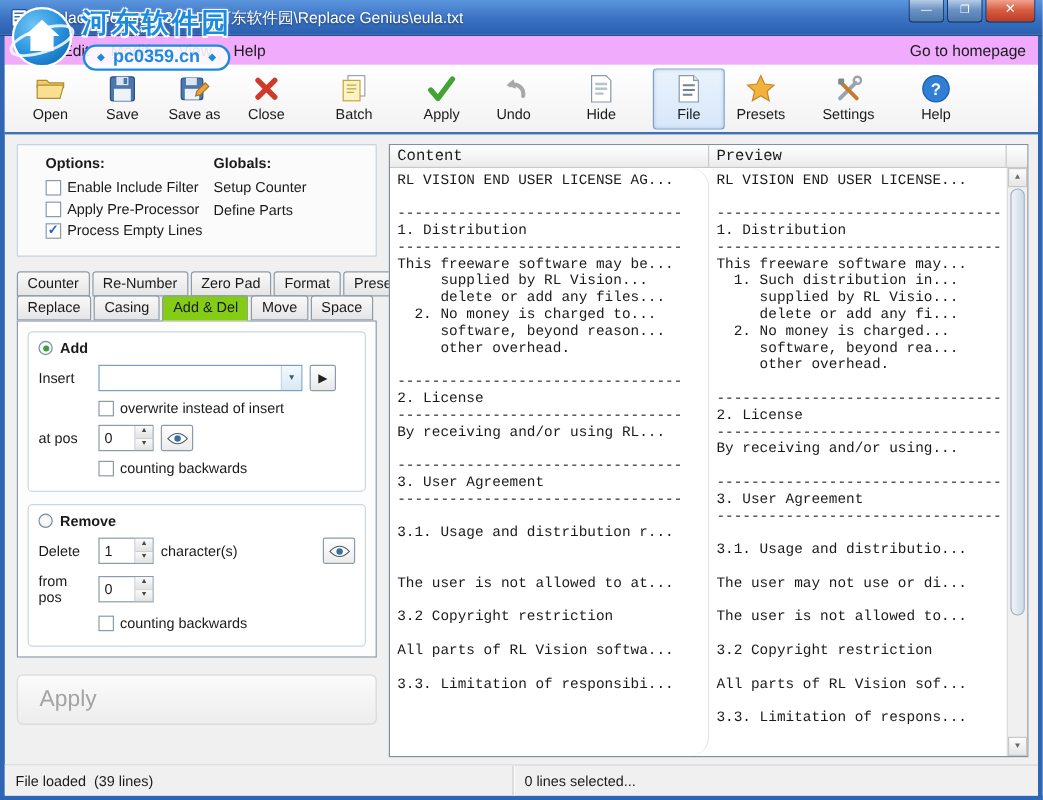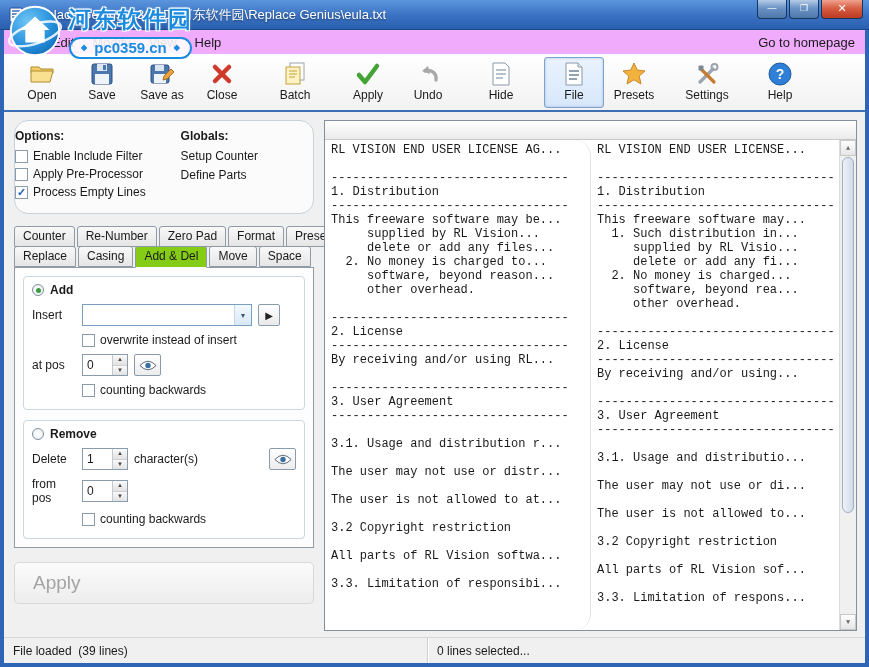--- a/index.html
+++ b/index.html
@@ -31,21 +31,21 @@
   .tb .ic svg { width:26px; height:26px; }
   .tb .lb { font-size:12px; color:#1a1a1a; white-space:nowrap; }
   .tb.active { border-color:#7da2ce; background:linear-gradient(#eaf3fd,#d7e7fa); box-shadow:inset 0 0 3px rgba(90,130,180,.4); }
   .tb-gap { width:13px; flex:0 0 auto; }
 
   
   .main { flex:1; display:flex; padding:8px 8px 6px 10px; gap:10px; min-height:0; }
 
   
   .left { width:300px; flex:0 0 auto; display:flex; flex-direction:column; }
-  .options-box { border:1px solid #c7d2dc; border-radius:14px; background:#fbfbfb; padding:8px 0 10px; display:flex; }
+  .options-box { border:1px solid #c7d2dc; border-radius:1px; background:#fbfbfb; padding:8px 23px 10px; display:flex; }
   .opt-col { flex:1.25; }
   .glob-col { flex:1; }
   .box-title { font-weight:bold; margin-bottom:6px; font-size:12px; }
   .cb-row { display:flex; align-items:center; gap:5px; margin:4px 0; }
   .cb { width:13px; height:13px; border:1px solid #8a9cab; background:#fff; font-size:11px; line-height:11px; text-align:center; color:#2660c8; flex:0 0 auto; }
   .cb.checked::after { content:"✓"; font-weight:bold; }
   .glob-link { margin:5px 0; }
 
   
   .tabs { margin-top:12px; display:flex; flex-direction:column; }
@@ -401,20 +401,22 @@
             </div>
 
           </div>
         </div>
 
         <div class="apply-big">Apply</div>
       </div>
 
       <div class="right">
         <div class="grid-header">
+          <div class="gh-cell gh-content">Content</div>
+          <div class="gh-cell gh-preview">Preview</div>
           <div class="gh-cell gh-sb"></div>
         </div>
         <div class="grid-body">
           <div class="col col-content">
               <div class="line">RL VISION END USER LICENSE AG...</div>
               <div class="line">&nbsp;</div>
               <div class="line">---------------------------------</div>
               <div class="line">1. Distribution</div>
               <div class="line">---------------------------------</div>
               <div class="line">This freeware software may be...</div>
@@ -428,21 +430,20 @@
               <div class="line">2. License</div>
               <div class="line">---------------------------------</div>
               <div class="line">By receiving and/or using RL...</div>
               <div class="line">&nbsp;</div>
               <div class="line">---------------------------------</div>
               <div class="line">3. User Agreement</div>
               <div class="line">---------------------------------</div>
               <div class="line">&nbsp;</div>
               <div class="line">3.1. Usage and distribution r...</div>
               <div class="line">&nbsp;</div>
-              <div class="line">The user may not use or distr...</div>
               <div class="line">&nbsp;</div>
               <div class="line">The user is not allowed to at...</div>
               <div class="line">&nbsp;</div>
               <div class="line">3.2 Copyright restriction</div>
               <div class="line">&nbsp;</div>
               <div class="line">All parts of RL Vision softwa...</div>
               <div class="line">&nbsp;</div>
               <div class="line">3.3. Limitation of responsibi...</div>
             </div>
           <div class="col col-preview">

